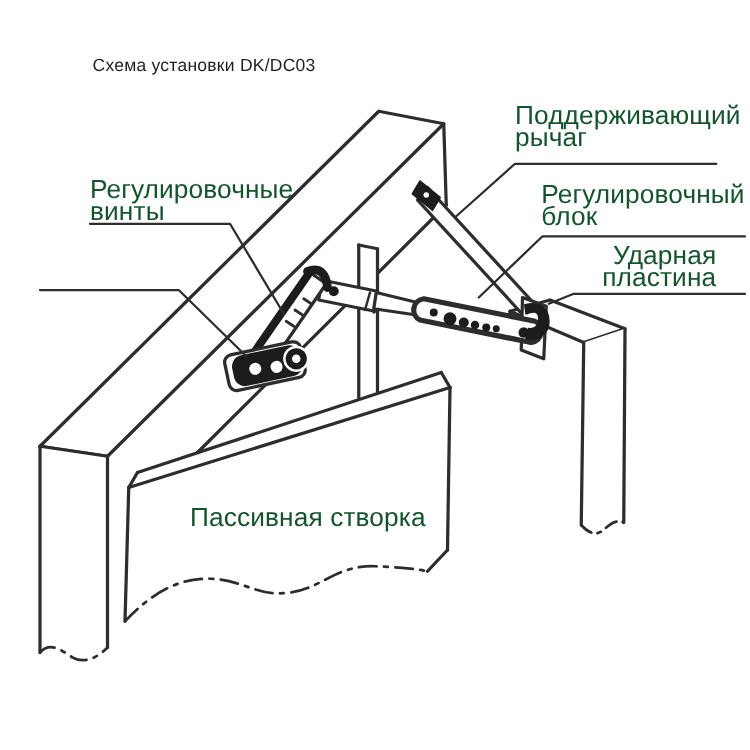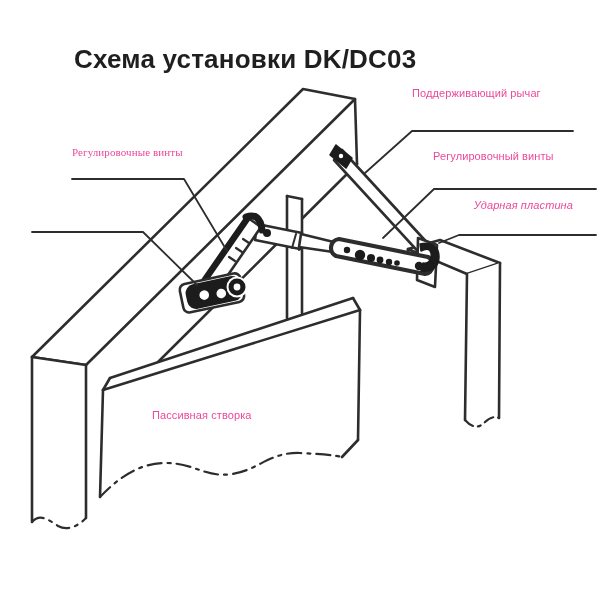--- a/index.html
+++ b/index.html
@@ -2,26 +2,26 @@
 <html><head>
 <meta charset="utf-8">
 <style>
   html,body{margin:0;padding:0;background:#fff;}
   #stage{
     position:relative;width:600px;height:600px;background:#ffffff;
     font-family:"Liberation Sans","DejaVu Sans",sans-serif;overflow:hidden;
   }
   #diagram-svg{position:absolute;left:0;top:0;}
   .lbl{
-    position:absolute;font-size:11px;line-height:18px;color:#ec4899;
+    position:absolute;font-size:21px;line-height:18px;color:#14532d;
     letter-spacing:.1px;
   }
   .lbl.right{text-align:right;}
   #page-title{
-    position:absolute;left:74px;top:44px;font-size:26px;font-weight:700;
+    position:absolute;left:74px;top:44px;font-size:14px;font-weight:400;
     color:#1f1f1f;letter-spacing:.2px;white-space:nowrap;
   }
   .nowrap{white-space:nowrap;}
 </style>
 </head>
 <body>
 
 <div id="stage">
 
   <svg id="diagram-svg" width="600" height="600" viewBox="0 0 600 600">
@@ -129,22 +129,22 @@
         <polyline points="596,189 434,189 383,238"></polyline>
         <polyline points="596,235 459,235 439,243"></polyline>
       </g>
     </g>
   </svg>
 
   <div id="page-title">Схема установки DK/DC03</div>
 
   <div class="lbl" style="left:412px;top:84px;width:168px;">Поддерживающий рычаг</div>
 
-  <div class="lbl" style="left:72px;top:143px;width:150px;font-family:Liberation Serif, serif;">Регулировочные винты</div>
+  <div class="lbl" style="left:72px;top:143px;width:150px;">Регулировочные винты</div>
 
 
-  <div class="lbl" style="left:433px;top:147px;width:158px;">Регулировочный винты</div>
+  <div class="lbl" style="left:433px;top:147px;width:158px;">Регулировочный блок</div>
 
-  <div class="lbl right" style="left:452px;top:196px;width:121px;font-style:italic;">Ударная пластина</div>
+  <div class="lbl right" style="left:452px;top:196px;width:121px;">Ударная пластина</div>
 
 
   <div class="lbl nowrap" style="left:152px;top:406px;">Пассивная створка</div>
 </div>
 
 </body></html>

